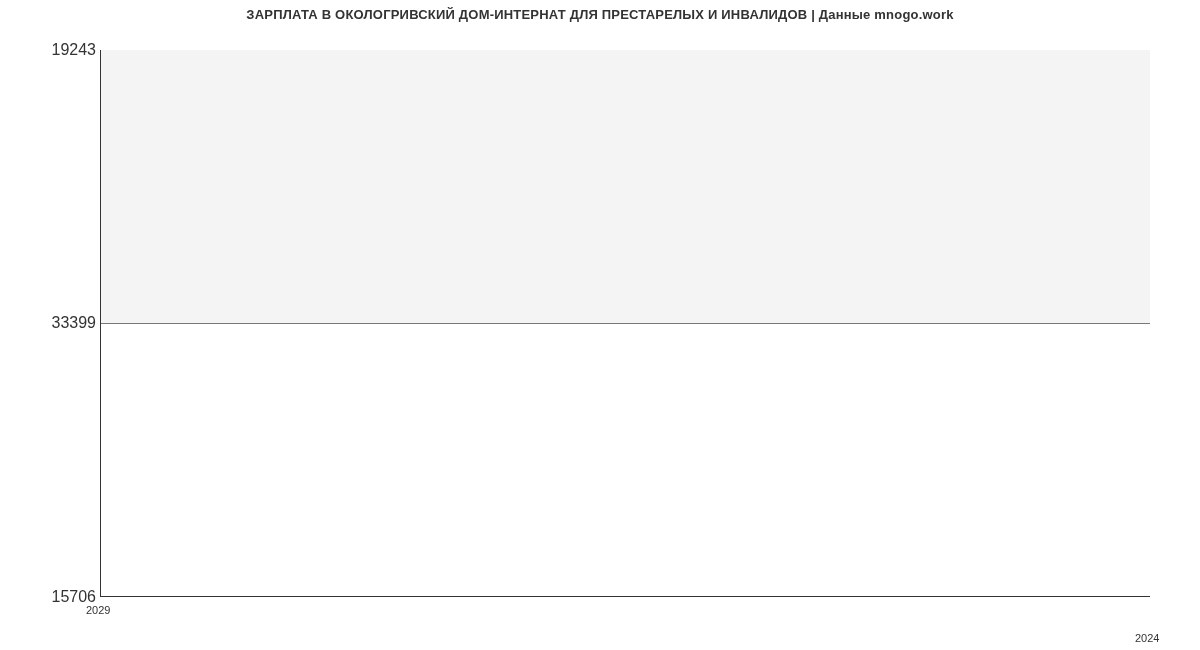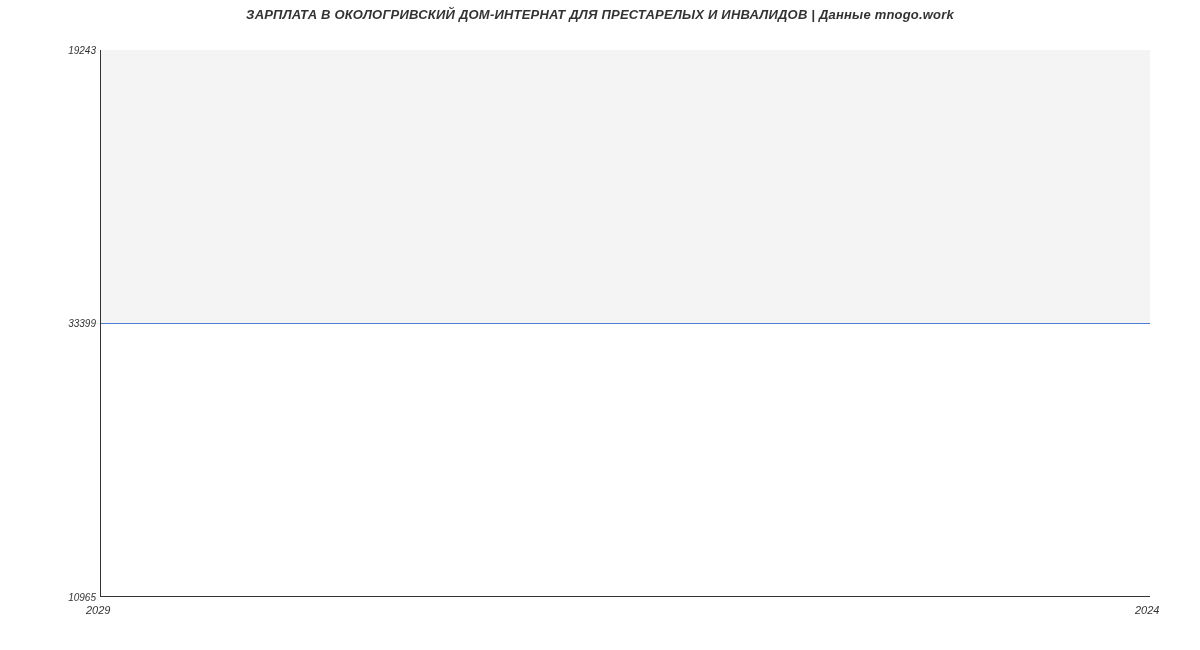--- a/index.html
+++ b/index.html
@@ -8,21 +8,20 @@
     width: 1200px;
     height: 650px;
     background: #ffffff;
     font-family: Verdana, Geneva, sans-serif;
     color: #333;
   }
   .chart-wrap {
     position: relative;
     width: 1200px;
     height: 650px;
-    font-style: italic;
   }
   .title {
     position: absolute;
     top: 7px;
     left: 0;
     width: 1200px;
     text-align: center;
     font-size: 13px;
     font-weight: 600;
     color: #333;
@@ -47,21 +46,21 @@
   .data-line {
     position: absolute;
     left: 0;
     width: 100%;
     height: 0;
     border-top: 1px solid #4a7fd6;
   }
   .y-tick {
     position: absolute;
     right: 1104px; 
-    font-size: 10px;
+    font-size: 16px;
     color: #333;
     text-align: right;
     width: 90px;
     transform: translateY(-50%);
   }
   .x-tick {
     position: absolute;
     top: 604px;
     font-size: 11px;
     color: #333;
@@ -69,24 +68,24 @@
 </style>
 </head>
 <body>
 
 <div class="chart-wrap">
 
   <div class="title">ЗАРПЛАТА В ОКОЛОГРИВСКИЙ ДОМ-ИНТЕРНАТ ДЛЯ ПРЕСТАРЕЛЫХ И ИНВАЛИДОВ | Данные mnogo.work</div>
 
   <div class="y-tick" style="top:50px;">19243</div>
   <div class="y-tick" style="top:323px;">33399</div>
-  <div class="y-tick" style="top:597px;">10965</div>
+  <div class="y-tick" style="top:597px;">15706</div>
 
   <div class="x-tick" style="left:86px;">2029</div>
-  <div class="x-tick" style="left:1135px;">2024</div>
+  <div class="x-tick" style="left:1135px;margin-top:28px;">2024</div>
 
   <div class="plot-area">
 
     <div class="area-fill" style="top:0; height:273px;"></div>
 
     <div class="data-line" style="top:273px;"></div>
   </div>
 
 </div>
 

